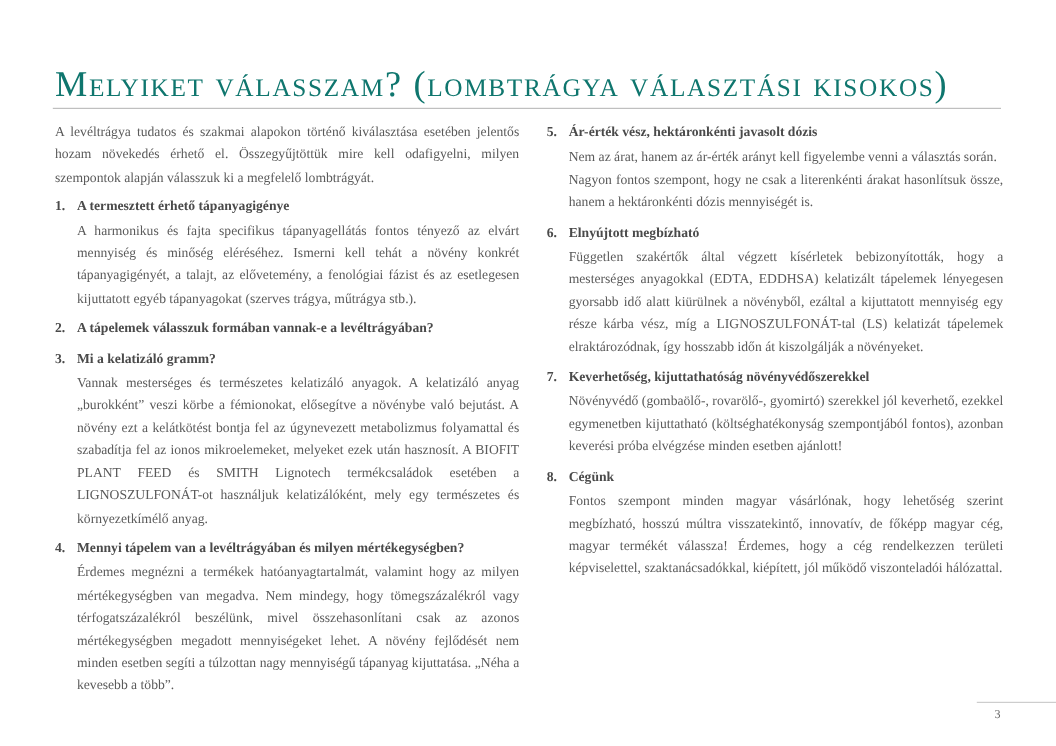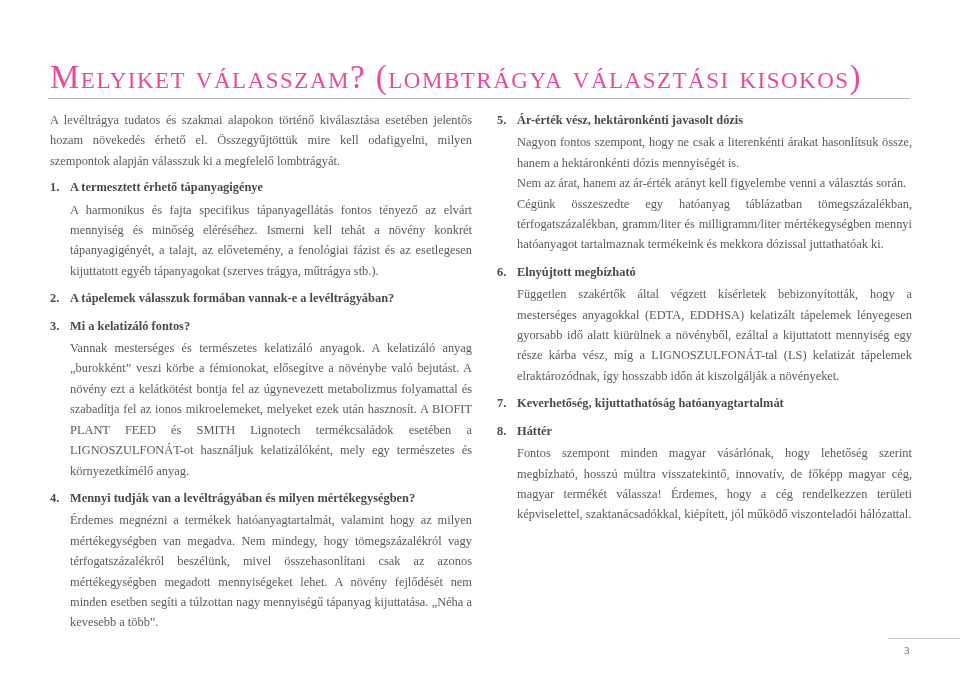--- a/index.html
+++ b/index.html
@@ -1,21 +1,21 @@
 <!DOCTYPE html>
 <html><head>
 <meta charset="utf-8">
 <style>
   html, body { margin: 0; padding: 0; background: #ffffff; }
   body { width: 960px; height: 678px; position: relative; overflow: hidden;
          font-family: "Liberation Serif", "DejaVu Serif", serif; color: #5a5a5a; }
   .title { position: absolute; left: 50px; top: 57px; width: 860px;
            font-family: "Liberation Serif", "DejaVu Serif", serif;
            font-variant: small-caps; font-size: 33px; letter-spacing: 1.5px;
-           color: #ec4899; white-space: nowrap; line-height: 40px; }
+           color: #0f766e; white-space: nowrap; line-height: 40px; }
   .title-rule { position: absolute; left: 48px; top: 98px; width: 862px; height: 1px; background: #b8b8b8; }
   .col { position: absolute; top: 110px; font-size: 12.4px; line-height: 20.4px; }
   .col.left { left: 50px; width: 422px; }
   .col.right { left: 497px; width: 415px; }
   .intro { text-align: justify; text-align-last: left; hyphens: manual; margin: 0 0 6px 0; }
   .item { margin: 0 0 7px 0; }
   .item-head { display: flex; font-weight: bold; color: #4a4a4a; margin-bottom: 2px; }
   .item-num { width: 20px; flex: none; }
   .item-title { flex: 1; }
   .item-body { margin-left: 20px; text-align: justify; text-align-last: left; }
@@ -45,72 +45,74 @@
   <div class="item">
     <div class="item-head">
         <span class="item-num">2.</span>
         <span class="item-title">A tápelemek válasszuk formában vannak-e a levéltrágyában?</span>
       </div>
   </div>
 
   <div class="item">
     <div class="item-head">
         <span class="item-num">3.</span>
-        <span class="item-title">Mi a kelatizáló fontos?</span>
+        <span class="item-title">Mi a kelatizáló gramm?</span>
       </div>
     <div class="item-body">
         <p>Vannak mesterséges és természetes kelatizáló anyagok. A kelatizáló anyag „burokként” veszi körbe a fémionokat, elősegítve a növénybe való bejutást. A növény ezt a kelátkötést bontja fel az úgynevezett metabolizmus folyamattal és szabadítja fel az ionos mikroelemeket, melyeket ezek után hasznosít. A BIOFIT  PLANT FEED és SMITH Lignotech termékcsaládok esetében a LIGNOSZULFONÁT-ot használjuk kelatizálóként, mely egy természetes és környezetkímélő anyag.</p>
       </div>
   </div>
 
   <div class="item">
     <div class="item-head">
         <span class="item-num">4.</span>
-        <span class="item-title">Mennyi tudják van a levéltrágyában és milyen mértékegységben?</span>
+        <span class="item-title">Mennyi tápelem van a levéltrágyában és milyen mértékegységben?</span>
       </div>
     <div class="item-body">
         <p>Érdemes megnézni a termékek hatóanyagtartalmát, valamint hogy az milyen mértékegységben van megadva. Nem mindegy, hogy tömegszázalékról vagy térfogatszázalékról beszélünk, mivel összehasonlítani csak az azonos mértékegységben megadott mennyiségeket lehet. A növény fejlődését nem minden esetben segíti a túlzottan nagy mennyiségű tápanyag kijuttatása. „Néha a kevesebb a több”.</p>
       </div>
   </div>
 </div>
 
 <div class="col right">
   <div class="item">
     <div class="item-head">
         <span class="item-num">5.</span>
         <span class="item-title">Ár-érték vész, hektáronkénti javasolt dózis</span>
       </div>
     <div class="item-body">
+      <p>Nem az árat, hanem az ár-érték arányt kell figyelembe venni a választás során.</p>
       <p>Nagyon fontos szempont, hogy ne csak a literenkénti árakat hasonlítsuk össze, hanem a hektáronkénti dózis mennyiségét is.</p>
-      <p>Nem az árat, hanem az ár-érték arányt kell figyelembe venni a választás során.</p>
-      <p>Cégünk összeszedte egy hatóanyag táblázatban tömegszázalékban, térfogatszázalékban, gramm/liter és milligramm/liter mértékegységben mennyi hatóanyagot tartalmaznak termékeink és mekkora dózissal juttathatóak ki.</p>
     </div>
   </div>
 
   <div class="item">
     <div class="item-head">
         <span class="item-num">6.</span>
         <span class="item-title">Elnyújtott megbízható</span>
       </div>
     <div class="item-body">
         <p>Független szakértők által végzett kísérletek bebizonyították, hogy a mesterséges anyagokkal (EDTA, EDDHSA) kelatizált tápelemek lényegesen gyorsabb idő alatt kiürülnek a növényből, ezáltal a kijuttatott mennyiség egy része kárba vész, míg a LIGNOSZULFONÁT-tal (LS) kelatizát tápelemek elraktározódnak, így hosszabb időn át kiszolgálják a növényeket.</p>
       </div>
   </div>
 
   <div class="item">
     <div class="item-head">
         <span class="item-num">7.</span>
-        <span class="item-title">Keverhetőség, kijuttathatóság hatóanyagtartalmát</span>
+        <span class="item-title">Keverhetőség, kijuttathatóság növényvédőszerekkel</span>
+      </div>
+    <div class="item-body">
+        <p>Növényvédő (gombaölő-, rovarölő-, gyomirtó) szerekkel jól keverhető, ezekkel egymenetben kijuttatható (költséghatékonyság szempontjából fontos), azonban keverési próba elvégzése minden esetben ajánlott!</p>
       </div>
   </div>
 
   <div class="item">
     <div class="item-head">
         <span class="item-num">8.</span>
-        <span class="item-title">Háttér</span>
+        <span class="item-title">Cégünk</span>
       </div>
     <div class="item-body">
         <p>Fontos szempont minden magyar vásárlónak, hogy lehetőség szerint megbízható, hosszú múltra visszatekintő, innovatív, de főképp magyar cég, magyar termékét válassza! Érdemes, hogy a cég rendelkezzen területi képviselettel, szaktanácsadókkal, kiépített, jól működő viszonteladói hálózattal.</p>
       </div>
   </div>
 </div>
 
 <div class="footer-rule"></div>
 <div class="page-num">3</div>
 

